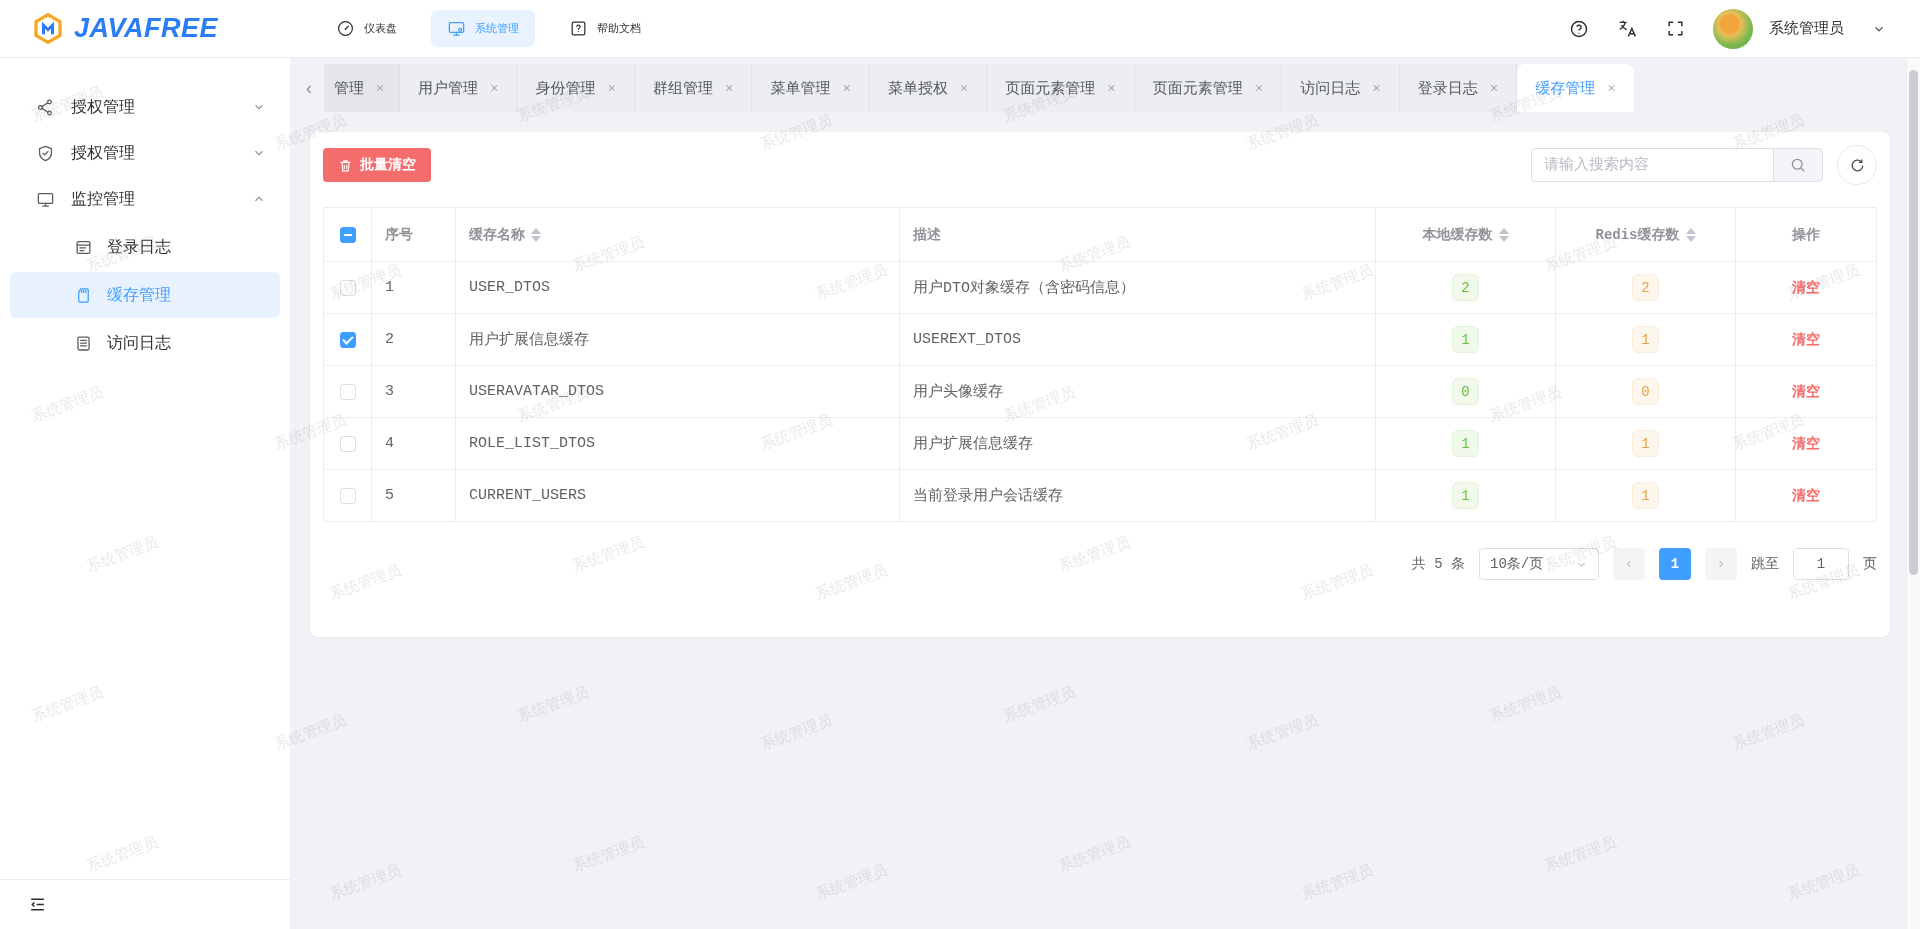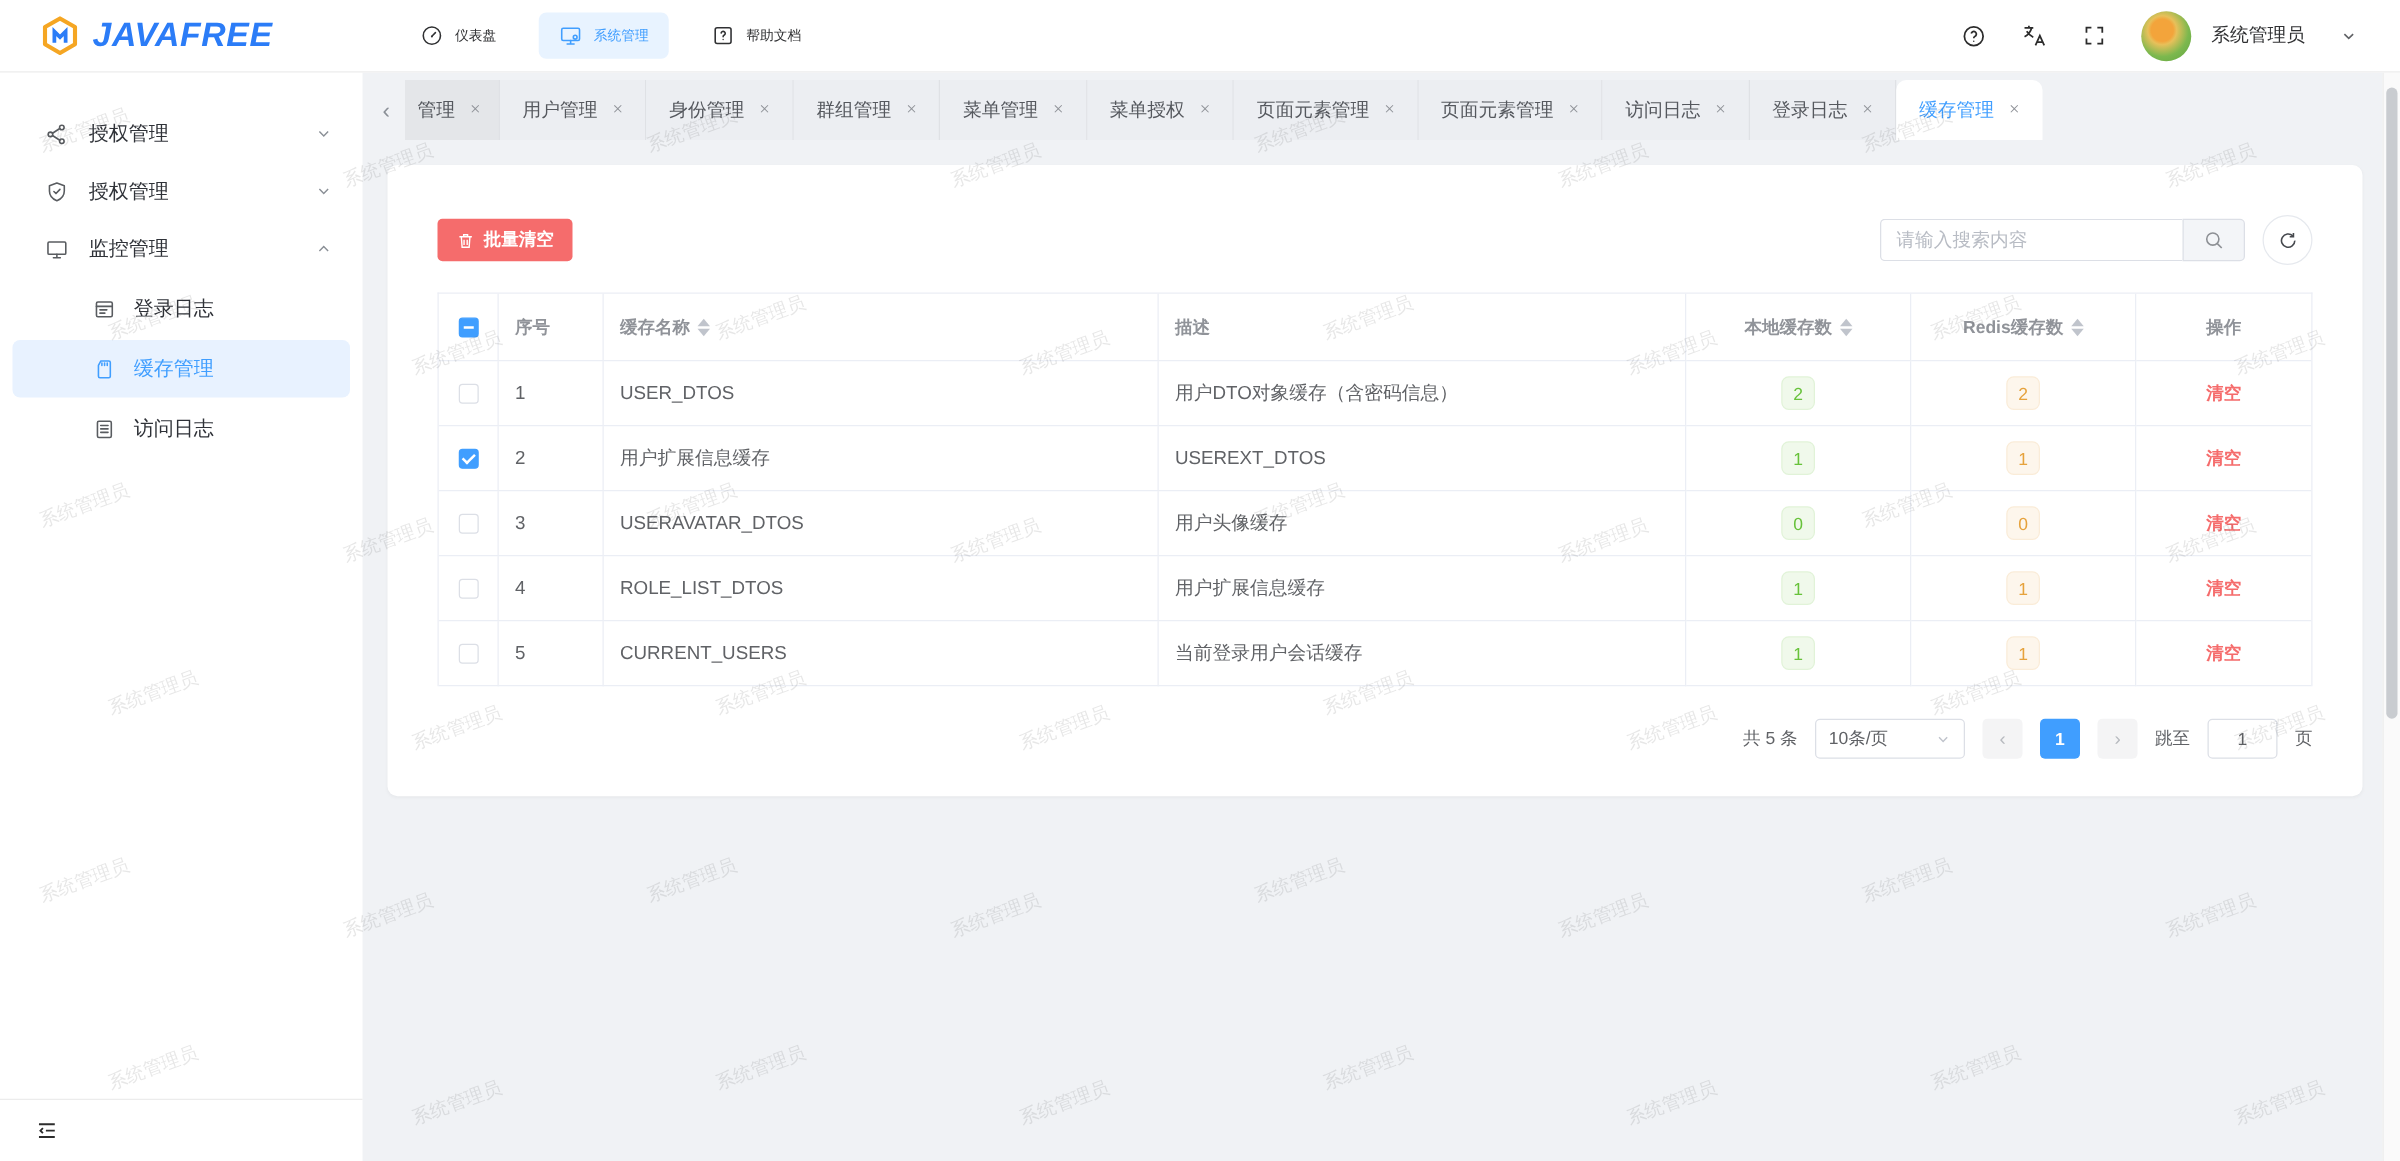--- a/index.html
+++ b/index.html
@@ -57,21 +57,21 @@
   .tab{ height:48px; display:flex; align-items:center; gap:12px; padding:0 18px;
     font-size:15px; color:#55585e; background:#eceef2; border-right:1px solid #dfe1e5;
     cursor:pointer; white-space:nowrap;}
   .tab.partial{ width:76px; overflow:hidden; background:#e4e6e9;}
   .tab.partial .tab-label{ margin-left:-8px; }
   .tab.active{ background:#fff; color:var(--accent,#409eff); border-right:none; border-radius:8px 8px 0 0;}
   .tab-close{ font-size:15px; color:#909399; line-height:1;}
 
   
   .card{ margin:20px 16px 0 20px; height:505px; background:#fff; border-radius:8px;
-    padding:40px; box-shadow:0 1px 3px rgba(0,0,0,.04);}
+    padding:13px; box-shadow:0 1px 3px rgba(0,0,0,.04);font-family:Liberation Mono, monospace;}
   .toolbar{ display:flex; justify-content:space-between; align-items:center; }
   .btn-danger{ height:34px; display:flex; align-items:center; gap:7px; padding:0 15px;
     background:var(--danger,#f56c6c); color:#fff; border:none; border-radius:4px;
     font-size:14px; font-weight:700; cursor:pointer; font-family:inherit;}
   .search-group{ display:flex; align-items:center; }
   .search-input{ width:242px; height:34px; border:1px solid #dcdfe6; border-right:none;
     border-radius:4px 0 0 4px; padding:0 12px; font-size:15px; color:#606266; outline:none; font-family:inherit;}
   .search-input::placeholder{ color:#b8bcc4; }
   .search-btn{ width:50px; height:34px; background:#f3f5f8; border:1px solid #dcdfe6;
     border-radius:0 4px 4px 0; display:flex; align-items:center; justify-content:center;

